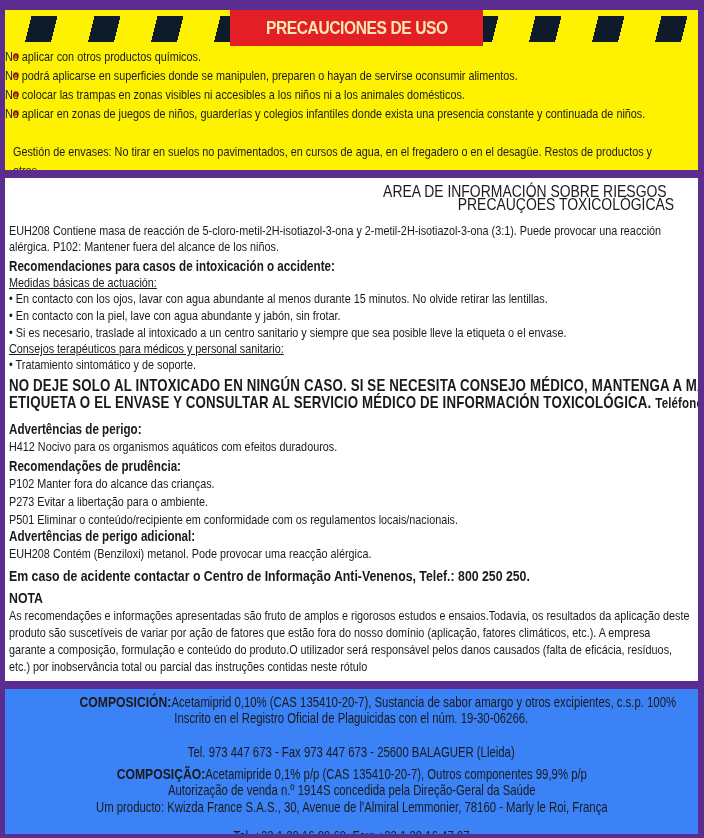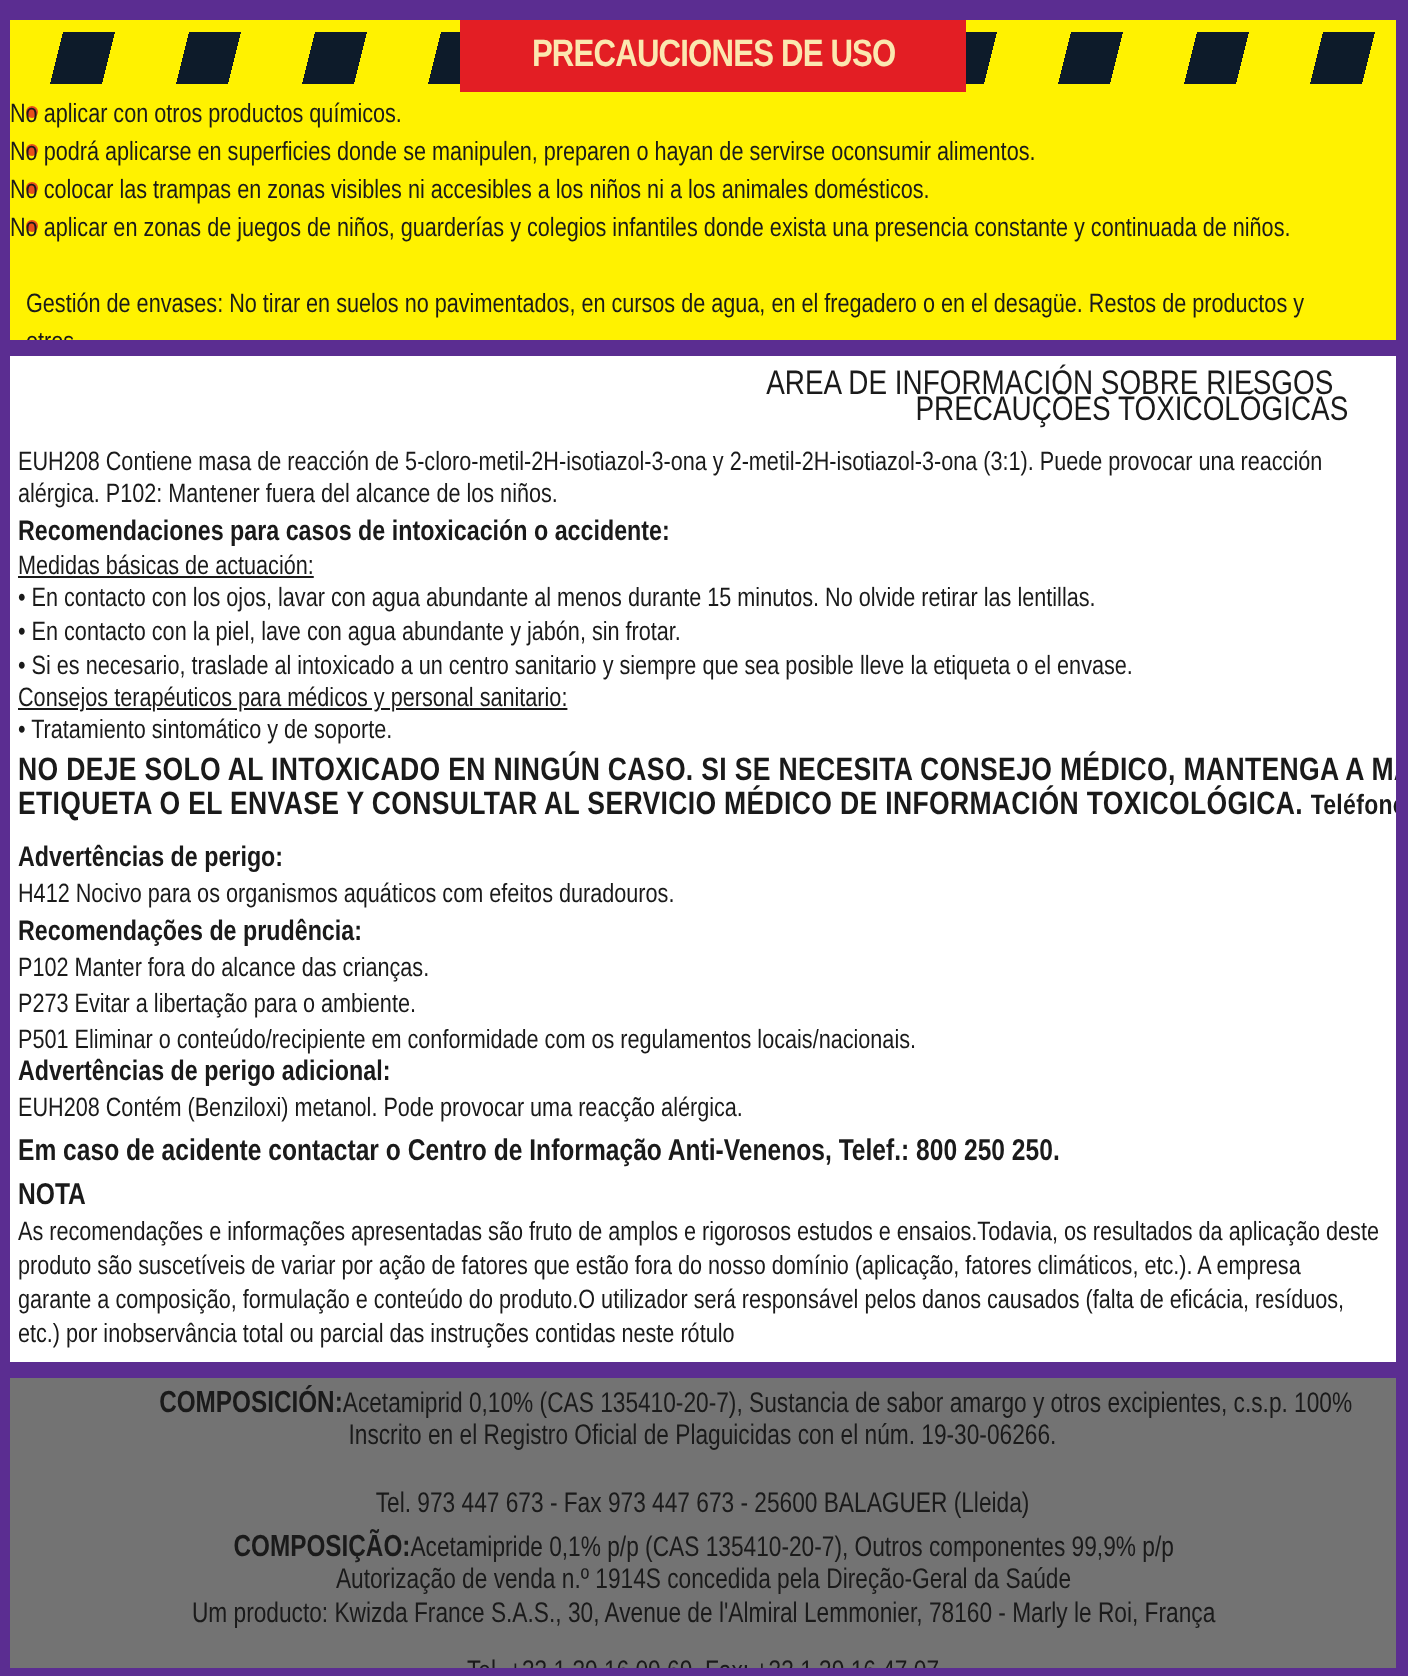--- a/index.html
+++ b/index.html
@@ -85,21 +85,21 @@
     .center-h span { display: inline-block; transform: scaleX(0.82); }
     .t { font-size: 13.2px; line-height: 15.5px; }
     .b { font-weight: bold; font-size: 14.2px; }
     .u { text-decoration: underline; }
     .caps { font-weight: bold; font-size: 16.2px; line-height: 17px; letter-spacing: 0.2px; }
 
     
     .white2 {
       position: absolute;
       left: 5px; top: 689px; width: 693px; height: 145px;
-      background: #737373;
+      background: #3b82f6;
       overflow: hidden;
     }
     .cline {
       position: absolute; left: 0; width: 100%;
       text-align: center; white-space: nowrap;
       font-size: 14.2px; line-height: 17px;
     }
     .cline span { display: inline-block; transform: scaleX(0.80); }
     .cline b { font-size: 15.2px; }
   </style>

